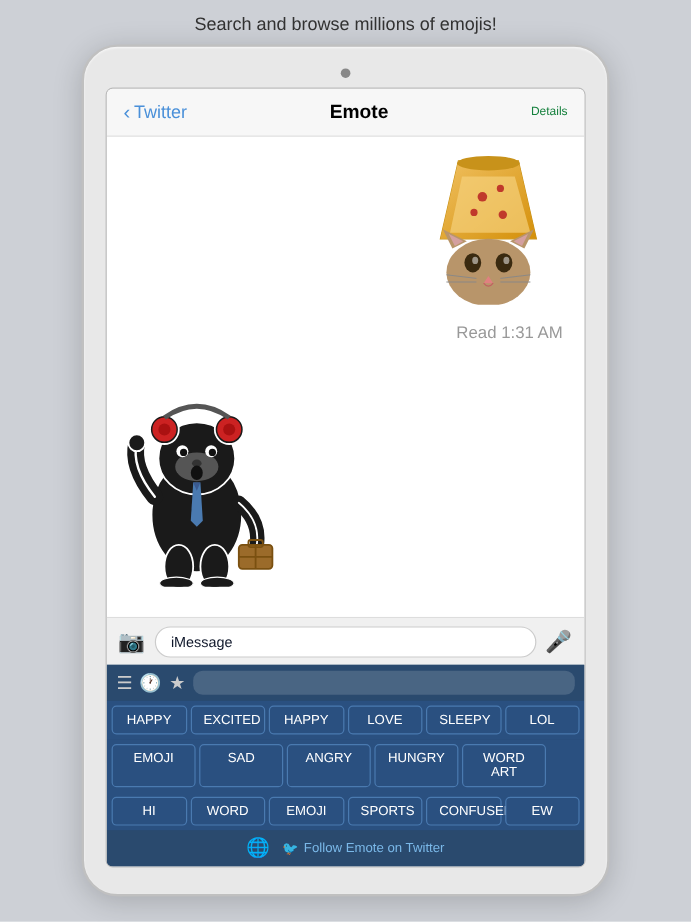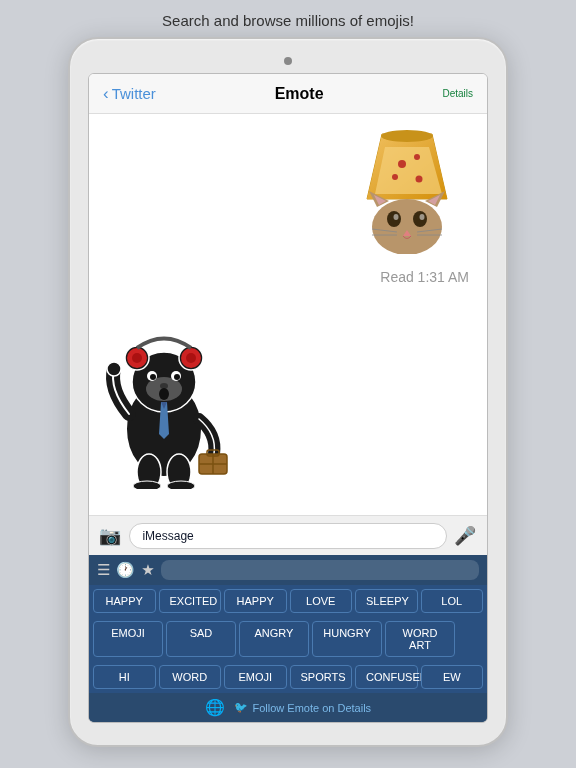--- a/index.html
+++ b/index.html
@@ -373,20 +373,20 @@
           <div class="emoji-tag">EMOJI</div>
           <div class="emoji-tag">SPORTS</div>
           <div class="emoji-tag">CONFUSED</div>
           <div class="emoji-tag">EW</div>
         </div>
 
         <div class="emoji-bottom-bar">
           <span class="globe-icon">🌐</span>
           <span class="twitter-follow">
             <span>🐦</span>
-            <span>Follow Emote on Details</span>
+            <span>Follow Emote on Twitter</span>
           </span>
         </div>
       </div>
 
     </div>
   </div>
 </div>
 
 </body></html>

